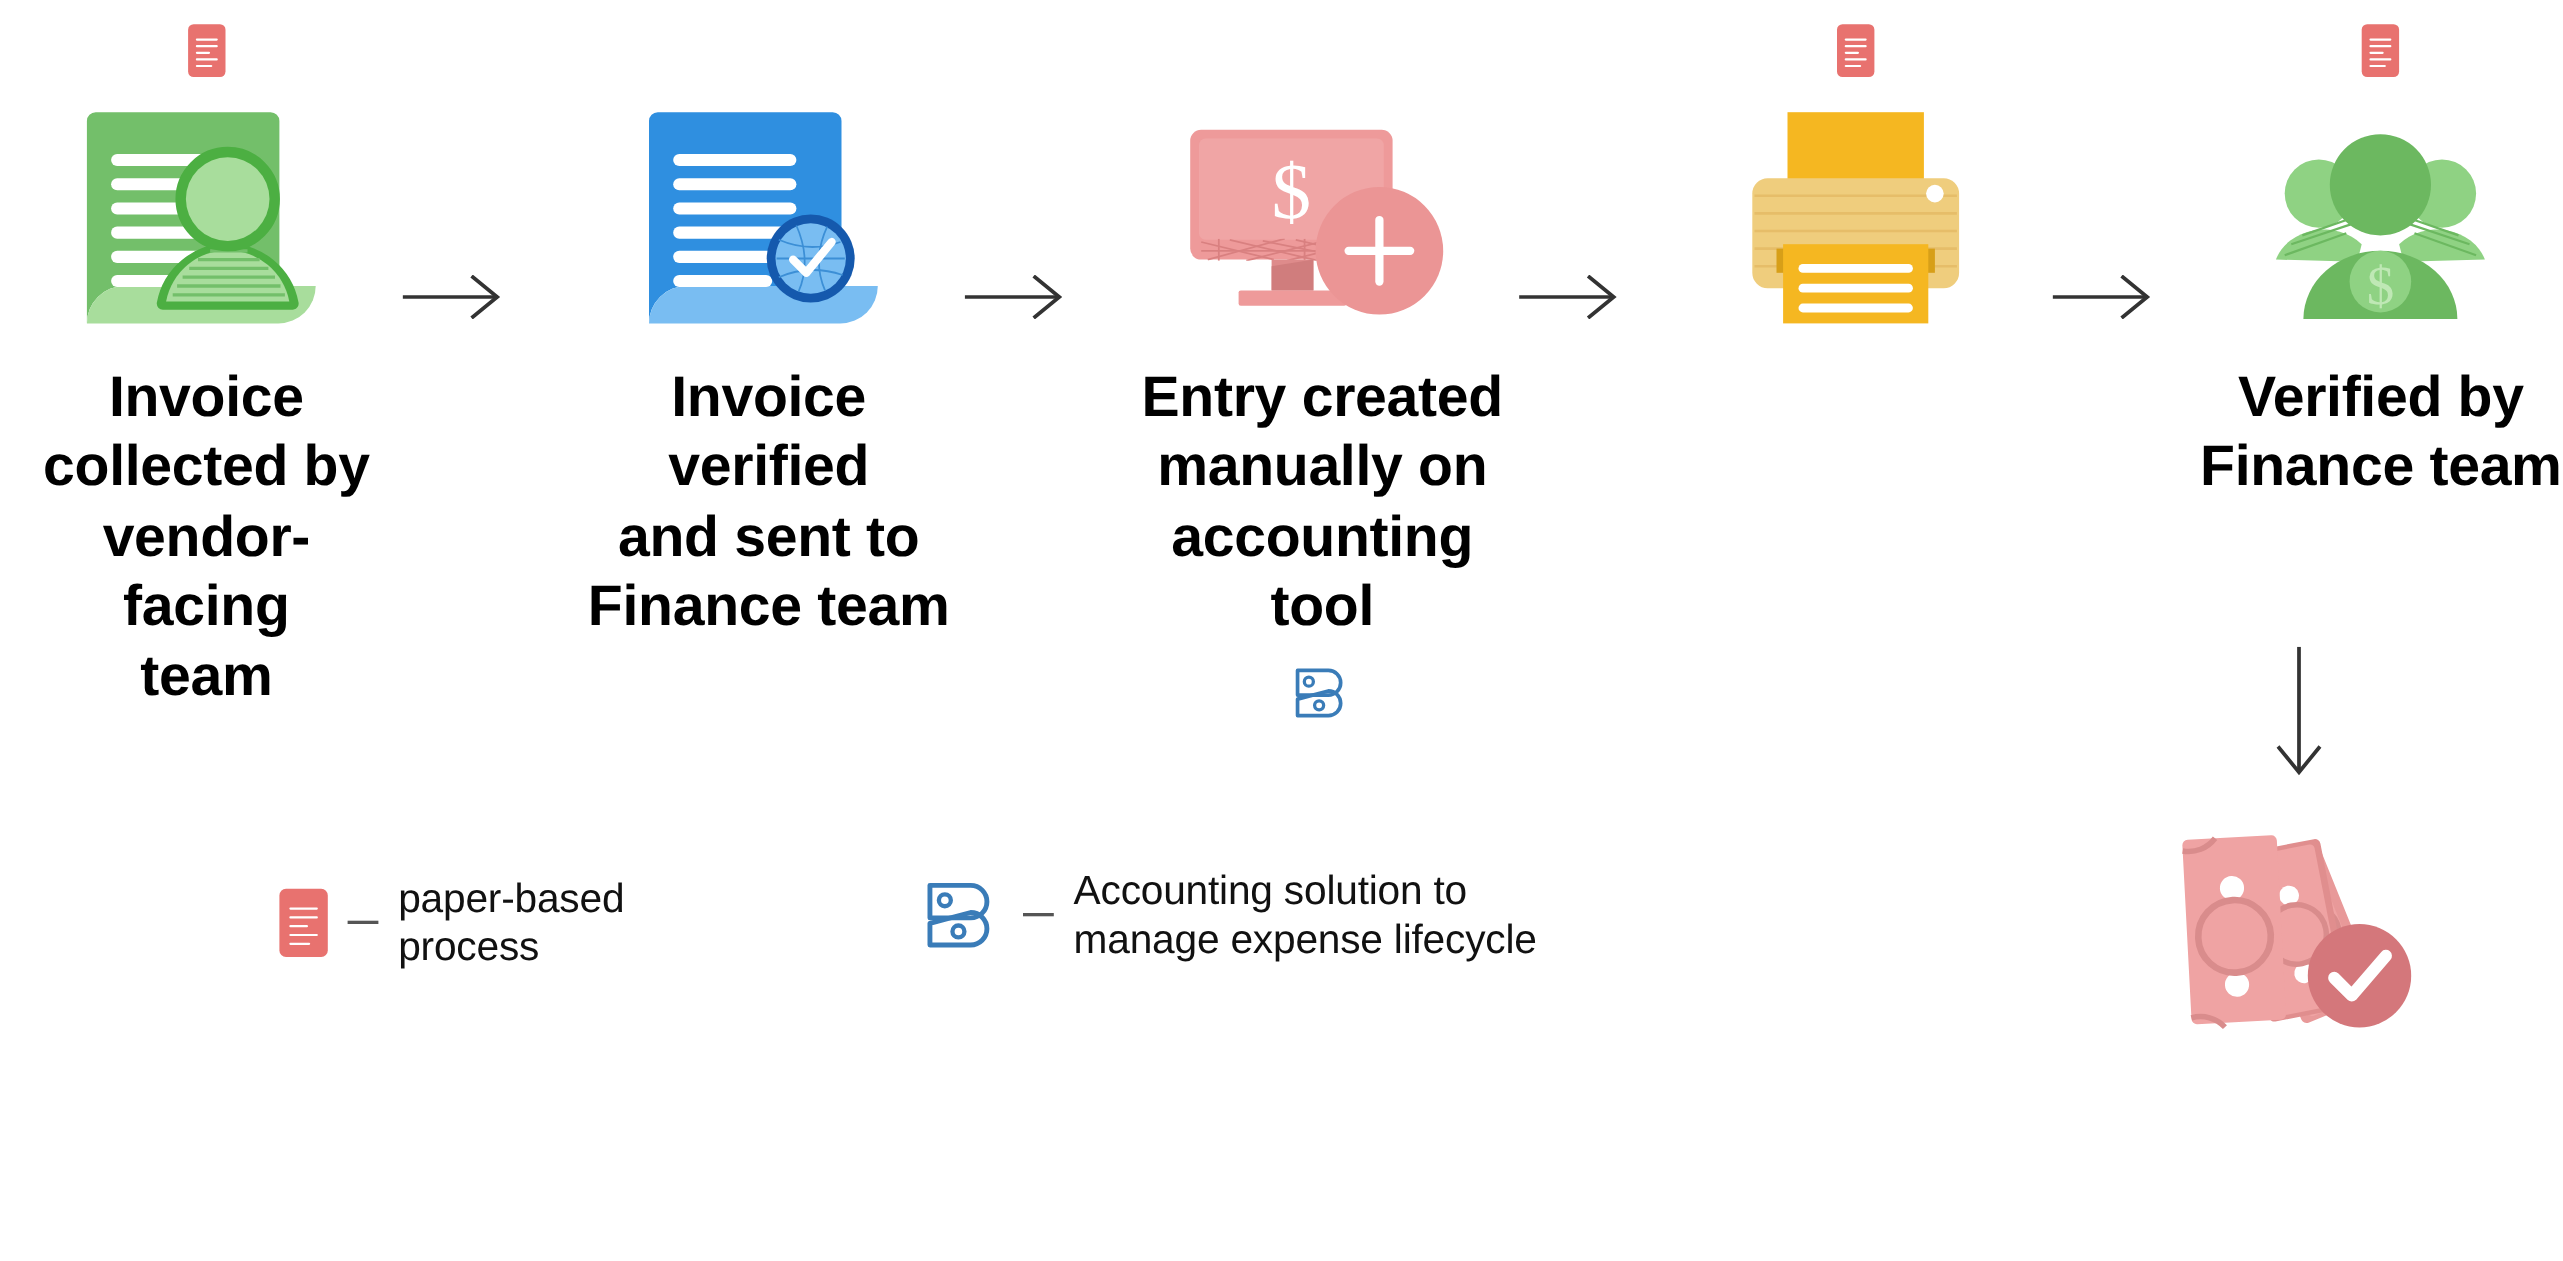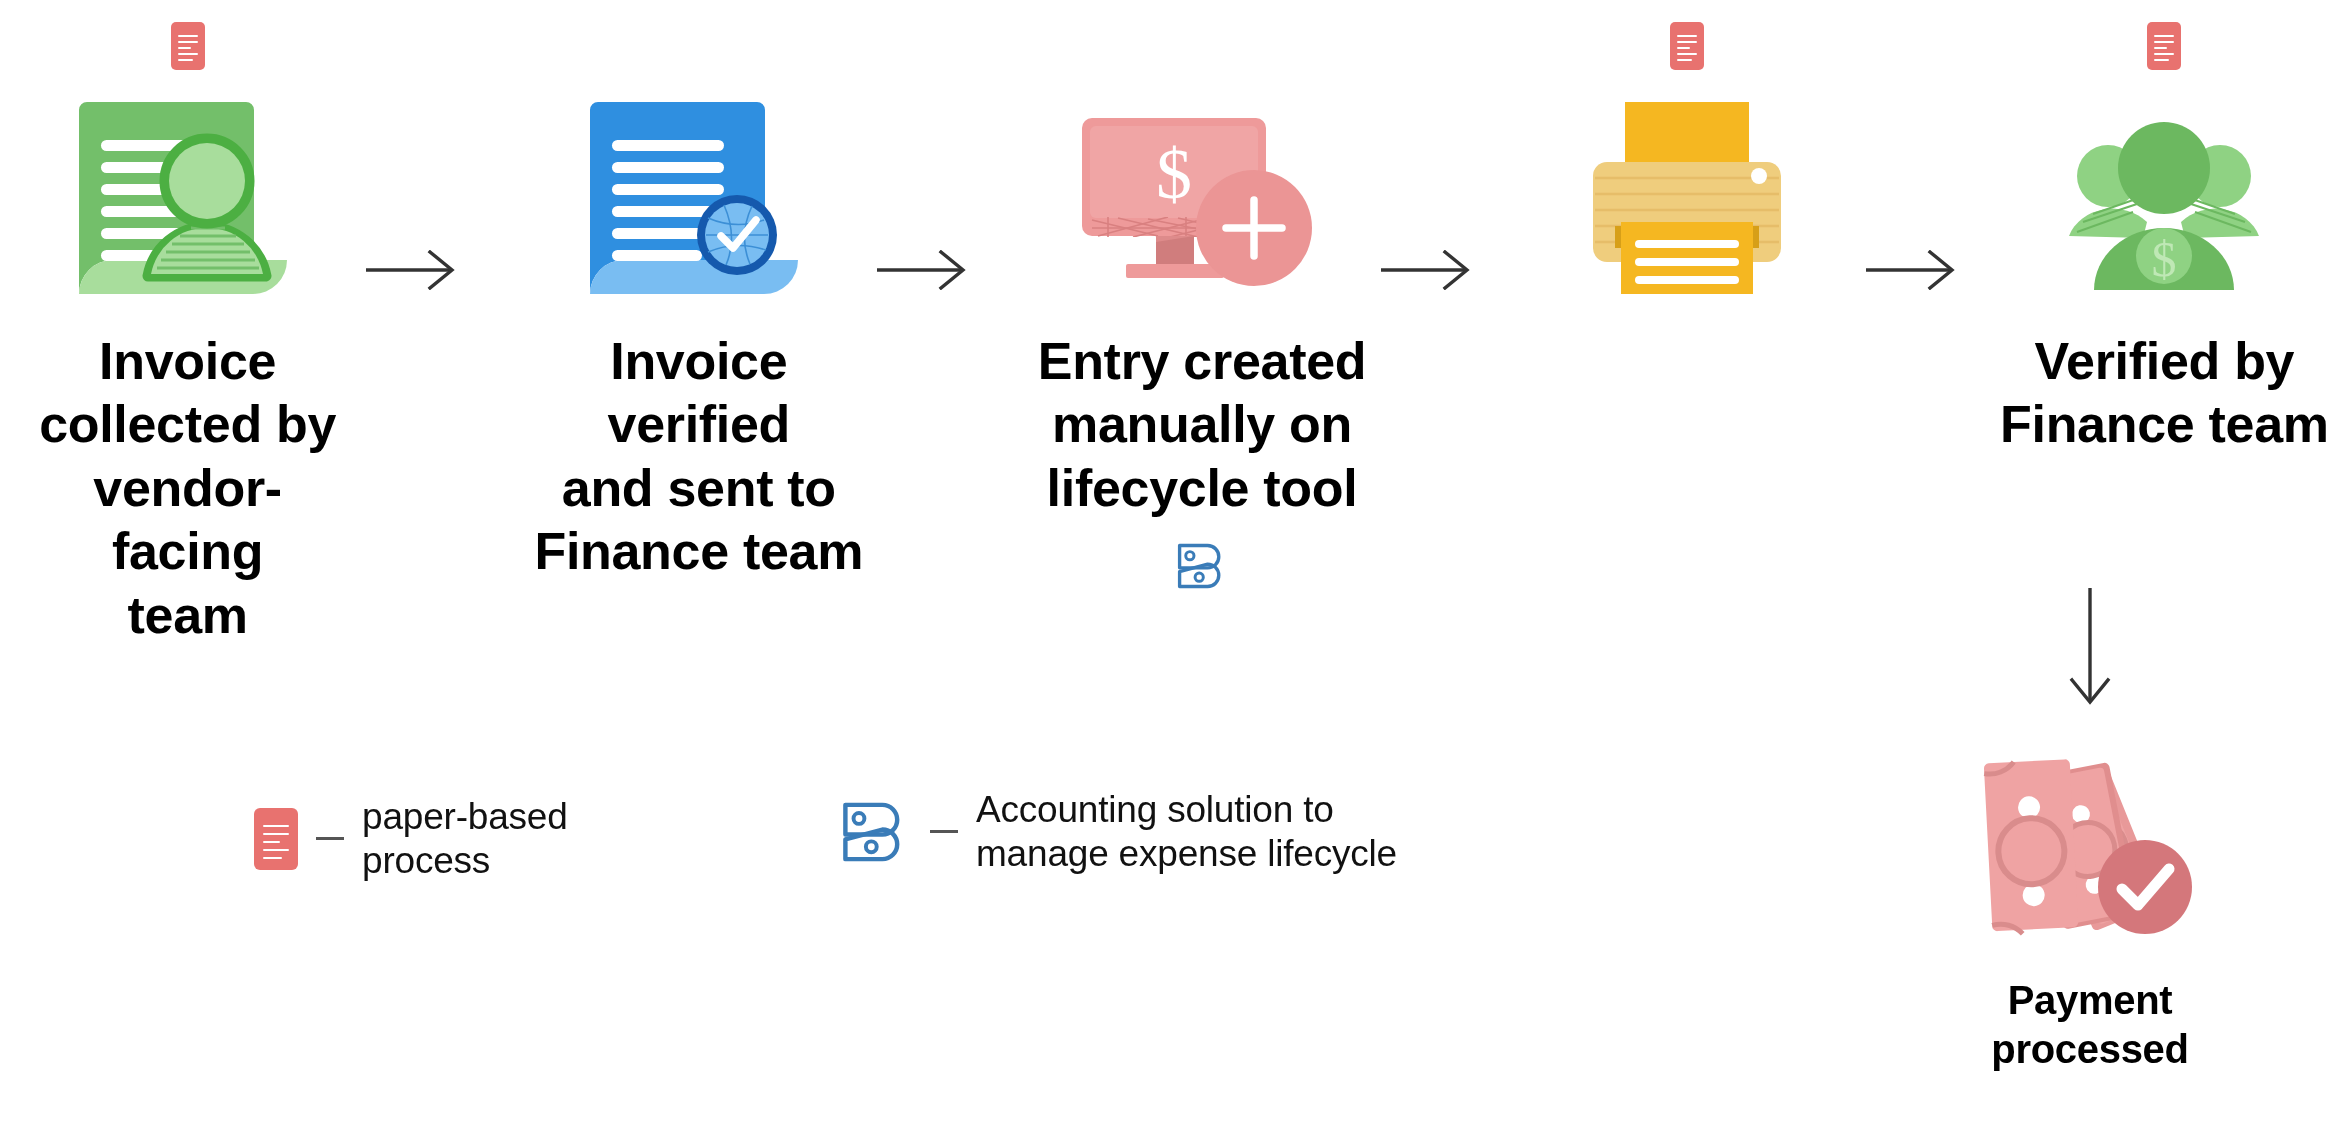--- a/index.html
+++ b/index.html
@@ -308,21 +308,21 @@
         <text x="96" y="82" font-family="'Liberation Serif', serif" font-size="72" fill="#ffffff" text-anchor="middle" font-weight="300">$</text>
         <circle cx="176" cy="112" r="58" fill="#eb9595"></circle>
         <g stroke="#ffffff" stroke-width="7.5" stroke-linecap="round">
           <line x1="176" y1="84" x2="176" y2="140"></line>
           <line x1="148" y1="112" x2="204" y2="112"></line>
         </g>
       </svg>
     </div>
     <div class="step-label">Entry created
 manually on
-lifecycle tool</div>
+accounting tool</div>
     <div class="sub-logo-slot">
       <svg width="56" height="56" viewBox="0 0 60 60">
         <path d="M6 8 H36 a12 12 0 0 1 0 24 H6 Z" fill="none" stroke="#3a7cb8" stroke-width="3.6" stroke-linejoin="round"></path>
         <path d="M6 52 H36 a12 12 0 0 0 0 -24 L6 36 Z" fill="none" stroke="#3a7cb8" stroke-width="3.6" stroke-linejoin="round"></path>
         <circle cx="17" cy="19" r="4.4" fill="none" stroke="#3a7cb8" stroke-width="3.2"></circle>
         <circle cx="27" cy="42" r="4.4" fill="none" stroke="#3a7cb8" stroke-width="3.2"></circle>
       </svg>
     </div>
   </div>
 
@@ -441,22 +441,20 @@
         <circle cx="61" cy="168" r="11" fill="#ffffff"></circle>
         <circle cx="61" cy="124" r="33" fill="none" stroke="#d98c8c" stroke-width="6"></circle>
         <path d="M18 44 a30 30 0 0 0 30 -10" fill="none" stroke="#d98c8c" stroke-width="5"></path>
         <path d="M18 196 a30 30 0 0 1 30 10" fill="none" stroke="#d98c8c" stroke-width="5"></path>
       </g>
       <circle cx="175" cy="162" r="47" fill="#d4777b"></circle>
       <polyline points="152,164 168,180 199,144" fill="none" stroke="#ffffff" stroke-width="11" stroke-linecap="round" stroke-linejoin="round"></polyline>
     </svg>
   </div>
 
-  <div class="payment-label">Payment
-processed</div>
 </div>
 
 <div class="legend">
 
   <div class="legend-item legend-item-1">
     <div class="paper-badge lg">
       <i></i>
         <i></i>
         <i></i>
         <i></i>

